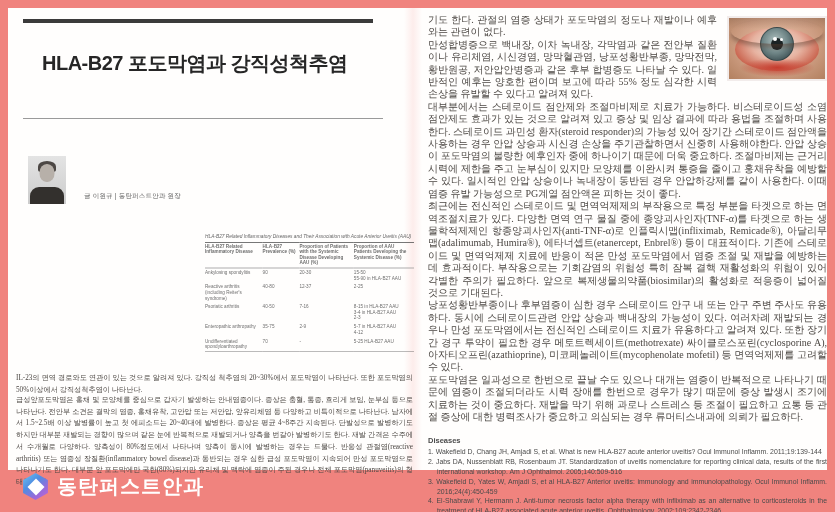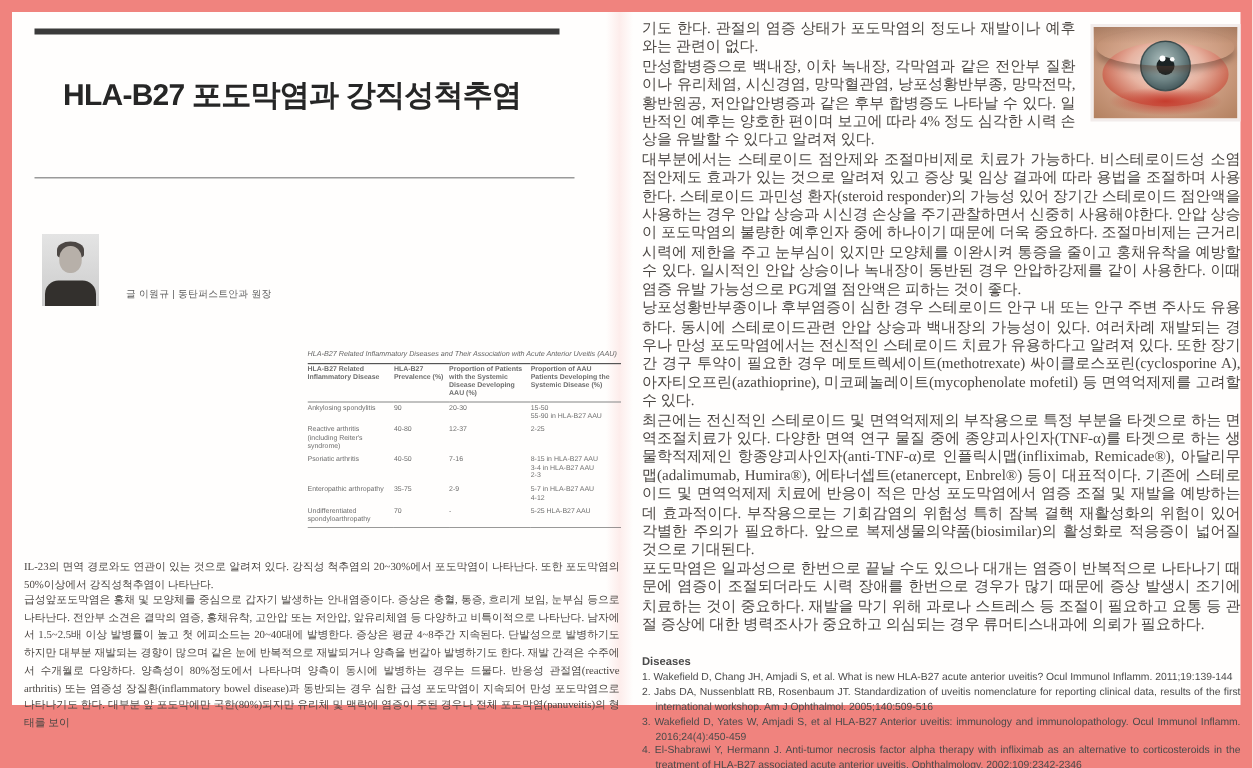--- a/index.html
+++ b/index.html
@@ -170,28 +170,37 @@
       <div class="eye-redband"></div>
       <div class="eye-iris">
         <div class="eye-pupil"></div>
         <div class="eye-glint1"></div>
         <div class="eye-glint2"></div>
       </div>
       <div class="eye-lid"></div>
     </figure>
 
     <p>기도 한다. 관절의 염증 상태가 포도막염의 정도나 재발이나 예후와는 관련이 없다.</p>
-    <p>만성합병증으로 백내장, 이차 녹내장, 각막염과 같은 전안부 질환이나 유리체염, 시신경염, 망막혈관염, 낭포성황반부종, 망막전막, 황반원공, 저안압안병증과 같은 후부 합병증도 나타날 수 있다. 일반적인 예후는 양호한 편이며 보고에 따라 4% 정도 심각한 시력 손상을 유발할 수 있다고 알려져 있다.</p>
+    <p>만성합병증으로 백내장, 이차 녹내장, 각막염과 같은 전안부 질환이나 유리체염, 시신경염, 망막혈관염, 낭포성황반부종, 망막전막, 황반원공, 저안압안병증과 같은 후부 합병증도 나타날 수 있다. 일반적인 예후는 양호한 편이며 보고에 따라 55% 정도 심각한 시력 손상을 유발할 수 있다고 알려져 있다.</p>
     <p>대부분에서는 스테로이드 점안제와 조절마비제로 치료가 가능하다. 비스테로이드성 소염 점안제도 효과가 있는 것으로 알려져 있고 증상 및 임상 결과에 따라 용법을 조절하며 사용한다. 스테로이드 과민성 환자(steroid responder)의 가능성 있어 장기간 스테로이드 점안액을 사용하는 경우 안압 상승과 시신경 손상을 주기관찰하면서 신중히 사용해야한다. 안압 상승이 포도막염의 불량한 예후인자 중에 하나이기 때문에 더욱 중요하다. 조절마비제는 근거리 시력에 제한을 주고 눈부심이 있지만 모양체를 이완시켜 통증을 줄이고 홍채유착을 예방할 수 있다. 일시적인 안압 상승이나 녹내장이 동반된 경우 안압하강제를 같이 사용한다. 이때 염증 유발 가능성으로 PG계열 점안액은 피하는 것이 좋다.</p>
+    <p>최근에는 전신적인 스테로이드 및 면역억제제의 부작용으로 특정 부분을 타겟으로 하는 면역조절치료가 있다. 다양한 면역 연구 물질 중에 종양괴사인자(TNF-α)를 타겟으로 하는 생물학적제제인 항종양괴사인자(anti-TNF-α)로 인플릭시맵(infliximab, Remicade®), 아달리무맵(adalimumab, Humira®), 에타너셉트(etanercept, Enbrel®) 등이 대표적이다. 기존에 스테로이드 및 면역억제제 치료에 반응이 적은 만성 포도막염에서 염증 조절 및 재발을 예방하는데 효과적이다. 부작용으로는 기회감염의 위험성 특히 잠복 결핵 재활성화의 위험이 있어 각별한 주의가 필요하다. 앞으로 복제생물의약품(biosimilar)의 활성화로 적응증이 넓어질 것으로 기대된다.</p>
     <p>낭포성황반부종이나 후부염증이 심한 경우 스테로이드 안구 내 또는 안구 주변 주사도 유용하다. 동시에 스테로이드관련 안압 상승과 백내장의 가능성이 있다. 여러차례 재발되는 경우나 만성 포도막염에서는 전신적인 스테로이드 치료가 유용하다고 알려져 있다. 또한 장기간 경구 투약이 필요한 경우 메토트렉세이트(methotrexate) 싸이클로스포린(cyclosporine A), 아자티오프린(azathioprine), 미코페놀레이트(mycophenolate mofetil) 등 면역억제제를 고려할 수 있다.</p>
-    <p>최근에는 전신적인 스테로이드 및 면역억제제의 부작용으로 특정 부분을 타겟으로 하는 면역조절치료가 있다. 다양한 면역 연구 물질 중에 종양괴사인자(TNF-α)를 타겟으로 하는 생물학적제제인 항종양괴사인자(anti-TNF-α)로 인플릭시맵(infliximab, Remicade®), 아달리무맵(adalimumab, Humira®), 에타너셉트(etanercept, Enbrel®) 등이 대표적이다. 기존에 스테로이드 및 면역억제제 치료에 반응이 적은 만성 포도막염에서 염증 조절 및 재발을 예방하는데 효과적이다. 부작용으로는 기회감염의 위험성 특히 잠복 결핵 재활성화의 위험이 있어 각별한 주의가 필요하다. 앞으로 복제생물의약품(biosimilar)의 활성화로 적응증이 넓어질 것으로 기대된다.</p>
     <p>포도막염은 일과성으로 한번으로 끝날 수도 있으나 대개는 염증이 반복적으로 나타나기 때문에 염증이 조절되더라도 시력 장애를 한번으로 경우가 많기 때문에 증상 발생시 조기에 치료하는 것이 중요하다. 재발을 막기 위해 과로나 스트레스 등 조절이 필요하고 요통 등 관절 증상에 대한 병력조사가 중요하고 의심되는 경우 류머티스내과에 의뢰가 필요하다.</p>
 
     <div class="refs">
       <div class="refs-heading">Diseases</div>
       <div class="ref-item">1. Wakefield D, Chang JH, Amjadi S, et al. What is new HLA-B27 acute anterior uveitis? Ocul Immunol Inflamm. 2011;19:139-144</div>
       <div class="ref-item">2. Jabs DA, Nussenblatt RB, Rosenbaum JT. Standardization of uveitis nomenclature for reporting clinical data, results of the first international workshop. Am J Ophthalmol. 2005;140:509-516</div>
       <div class="ref-item">3. Wakefield D, Yates W, Amjadi S, et al HLA-B27 Anterior uveitis: immunology and immunolopathology. Ocul Immunol Inflamm. 2016;24(4):450-459</div>
       <div class="ref-item">4. El-Shabrawi Y, Hermann J. Anti-tumor necrosis factor alpha therapy with infliximab as an alternative to corticosteroids in the treatment of HLA-B27 associated acute anterior uveitis. Ophthalmology. 2002;109:2342-2346</div>
     </div>
   </section>
 
+  <footer class="footer-bar">
+    <div class="logo">
+      <span class="logo-icon">
+        <span class="hex"></span>
+        <span class="hex-core"></span>
+      </span>
+      <span class="logo-text">동탄퍼스트안과</span>
+    </div>
+  </footer>
 </div>
 
 </body></html>

